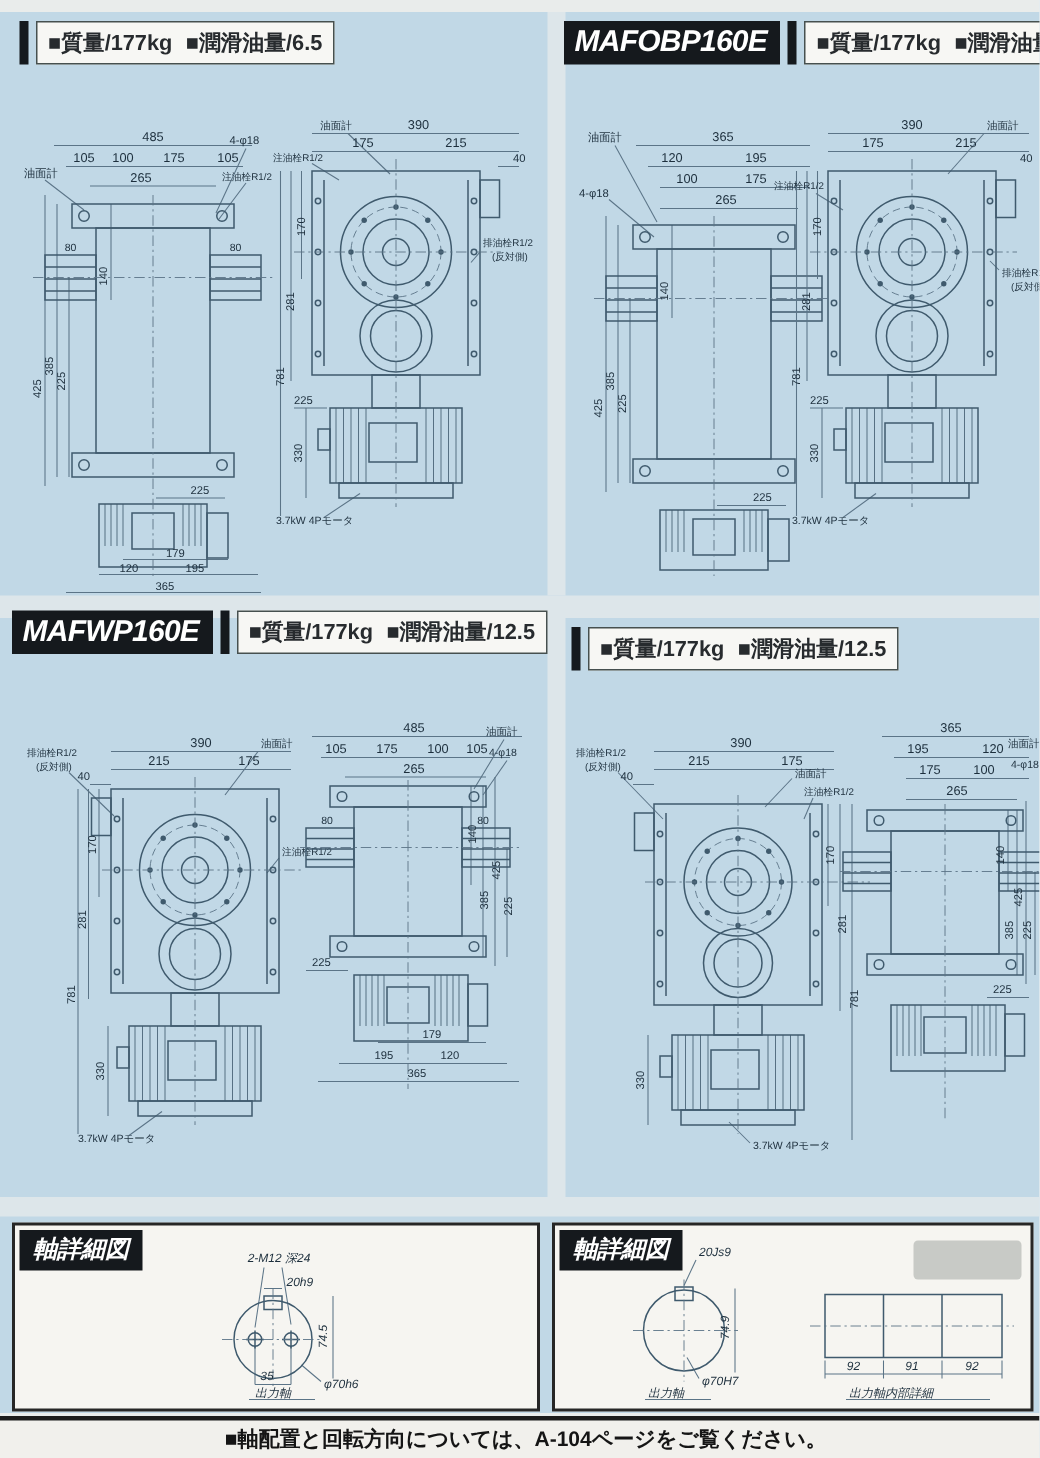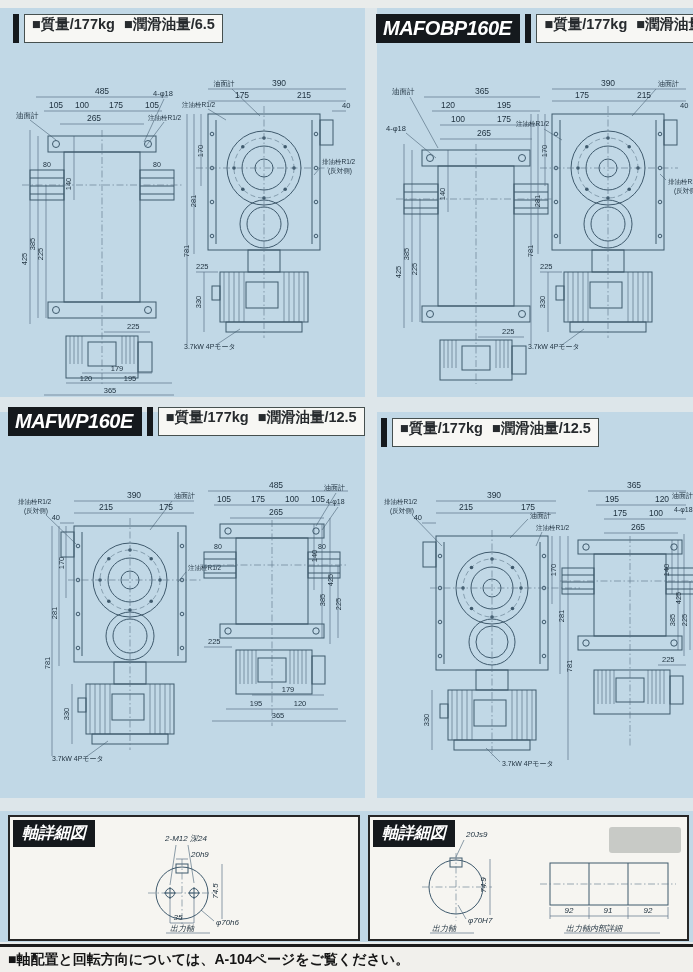--- a/index.html
+++ b/index.html
@@ -4,38 +4,38 @@
 <style>
   html,body{margin:0;padding:0;}
   .page{position:relative;width:693px;height:972px;background:#e9eceb;overflow:hidden;
         font-family:"Liberation Sans",sans-serif;}
   .blue-bg{position:absolute;left:0;top:8px;width:693px;height:934px;background:#c1d8e6;}
   .gap{position:absolute;background:#dde6ea;}
   .panel-header{position:absolute;display:flex;height:29px;}
   .model-box{background:#15191d;color:#ffffff;font-style:italic;font-weight:bold;font-size:20px;
              line-height:29px;padding:0 9px 0 7px;letter-spacing:-0.5px;white-space:nowrap;}
   .sep{width:6px;background:#15191d;margin-left:5px;}
-  .spec-box{margin-left:5px;background:#f7f7f4;border:1px solid #46504f;display:flex;
+  .spec-box{margin-left:5px;background:#f7f7f4;border:1px solid #46504f;display:flex;align-items:center;
             gap:9px;padding:0 7px;font-size:14.5px;font-weight:bold;color:#272b2e;white-space:nowrap;}
   svg.draw{position:absolute;overflow:hidden;}
   svg text{font-family:"Liberation Sans",sans-serif;font-size:8.5px;fill:#1d2f3d;}
   .s8{font-size:8px}.s75{font-size:7.5px}.s7{font-size:7px}.s65{font-size:6.5px}
   .ln line{stroke:#5b7487;stroke-width:0.7;}
   .ol rect,.ol circle,.ol line,.ol path{stroke:#3f5a6d;stroke-width:1;fill:none;}
   .ol path.rib{stroke-width:0.55;}
   .ol rect.fillbg{fill:#c1d8e6;}
   .cl line{stroke:#5b7487;stroke-width:0.6;stroke-dasharray:7 2.5 1.5 2.5;}
   circle.dashc{stroke:#5b7487;stroke-width:0.6;fill:none;stroke-dasharray:5 3;}
   circle.bolt{fill:#3f5a6d;stroke:none;}
   .shaft-panel{position:absolute;background:#f6f5f1;border:2px solid #262626;font-style:italic;}
   .shaft-title{position:absolute;left:3px;top:3px;background:#15191d;color:#fff;font-weight:bold;
                font-size:16px;padding:3px 9px;z-index:2;}
   .gray-tab{position:absolute;right:6px;top:10px;width:72px;height:26px;background:#c8cac6;border-radius:3px;}
   .footer{position:absolute;left:0;top:944px;width:693px;height:28px;border-top:3px solid #1c1c1c;
-          background:#f1f0ec;box-sizing:border-box;}
+          background:#f1f0ec;box-sizing:border-box;text-align:center;}
   .footer span{display:block;padding:4px 0 0 8px;font-size:14px;font-weight:bold;color:#151515;}
 </style>
 </head>
 <body>
 
 <div class="page">
   <div class="blue-bg"></div>
   <div class="gap" style="left:0;top:397px;width:693px;height:15px"></div>
   <div class="gap" style="left:365px;top:8px;width:12px;height:389px"></div>
   <div class="gap" style="left:365px;top:412px;width:12px;height:386px"></div>

